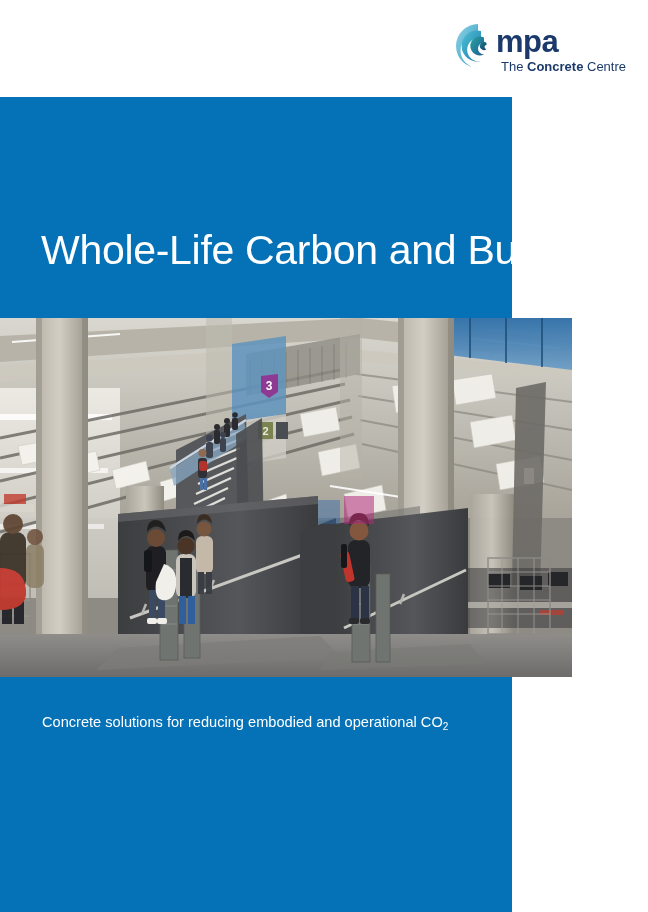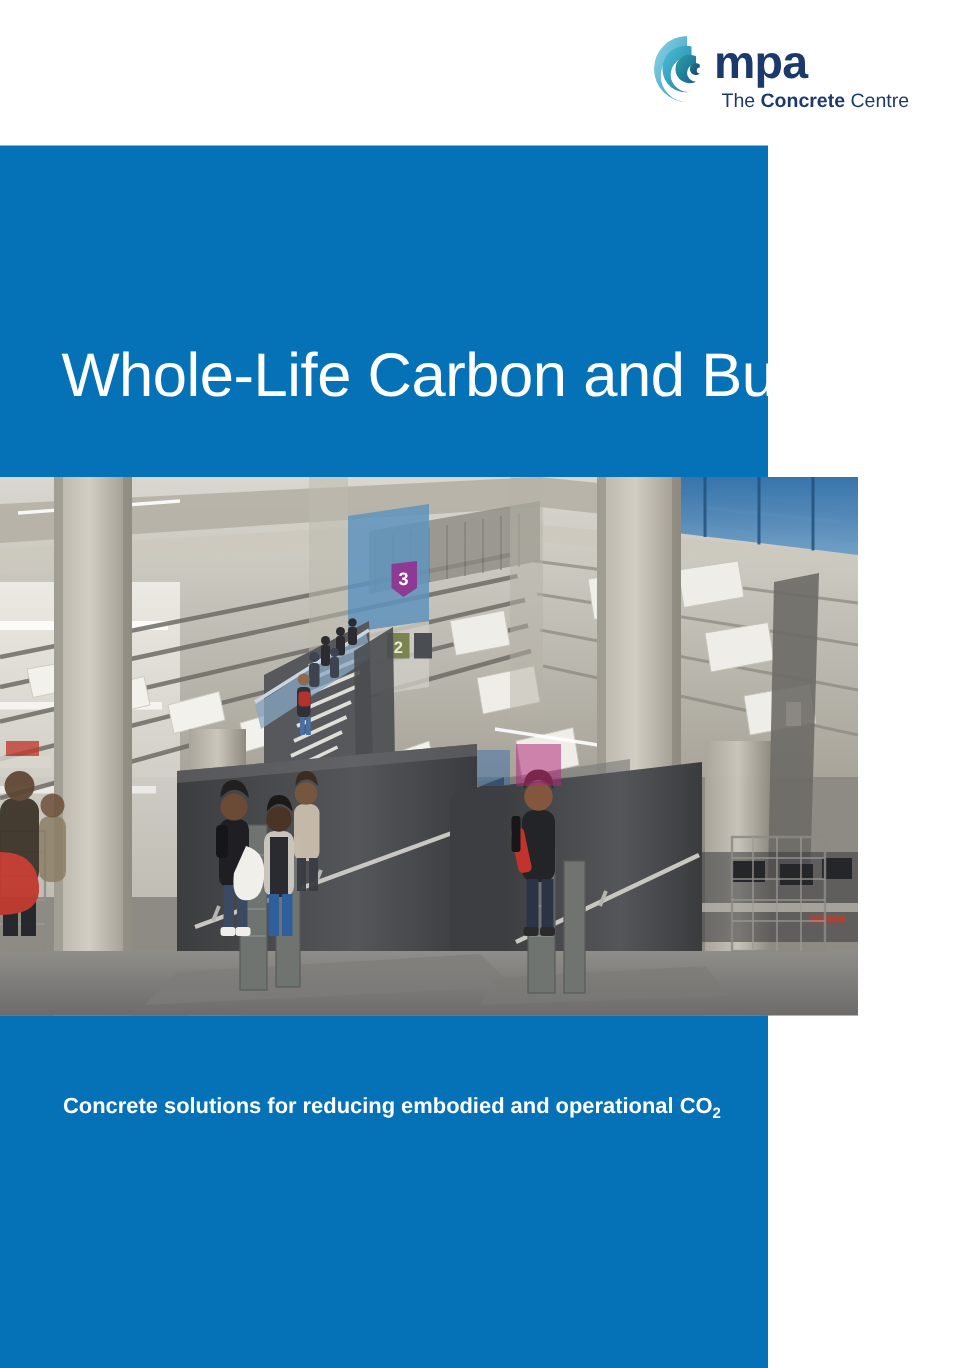--- a/index.html
+++ b/index.html
@@ -10,21 +10,21 @@
     overflow:hidden;
   }
   .page { position:relative; width:648px; height:912px; background:#ffffff; }
 
   
   .header-band {
     position:absolute; left:0; top:0; width:648px; height:97px;
     background:#ffffff;
   }
   .logo-block {
-    position:absolute; right:56px; top:22px;
+    position:absolute; right:36px; top:22px;
     width:160px; height:56px;
   }
   .logo-mark { position:absolute; left:0; top:0; width:48px; height:48px; }
   .logo-wordmark {
     position:absolute; left:44px; top:4px;
     font-size:31px; font-weight:bold; letter-spacing:-0.5px;
     color:#1b3a6b; line-height:1;
   }
   .logo-tagline {
     position:absolute; left:49px; top:38px;
@@ -49,22 +49,22 @@
 
   
   .photo {
     position:absolute; left:0px; top:221px;
     width:572px; height:359px;
     overflow:hidden; background:#8d8b84;
   }
   .photo svg { display:block; width:572px; height:359px; }
 
   .subtitle {
-    position:absolute; left:42px; top:634px;
-    color:#ffffff; font-size:14.6px; font-weight:bold;
+    position:absolute; left:42px; top:618px;
+    color:#ffffff; font-size:14.6px; font-weight:normal;
     white-space:nowrap; line-height:1;
   }
   .subtitle sub { font-size:10px; vertical-align:baseline; position:relative; top:3px; }
 </style>
 </head>
 <body>
 
 <div class="page">
 
   <div class="header-band">

